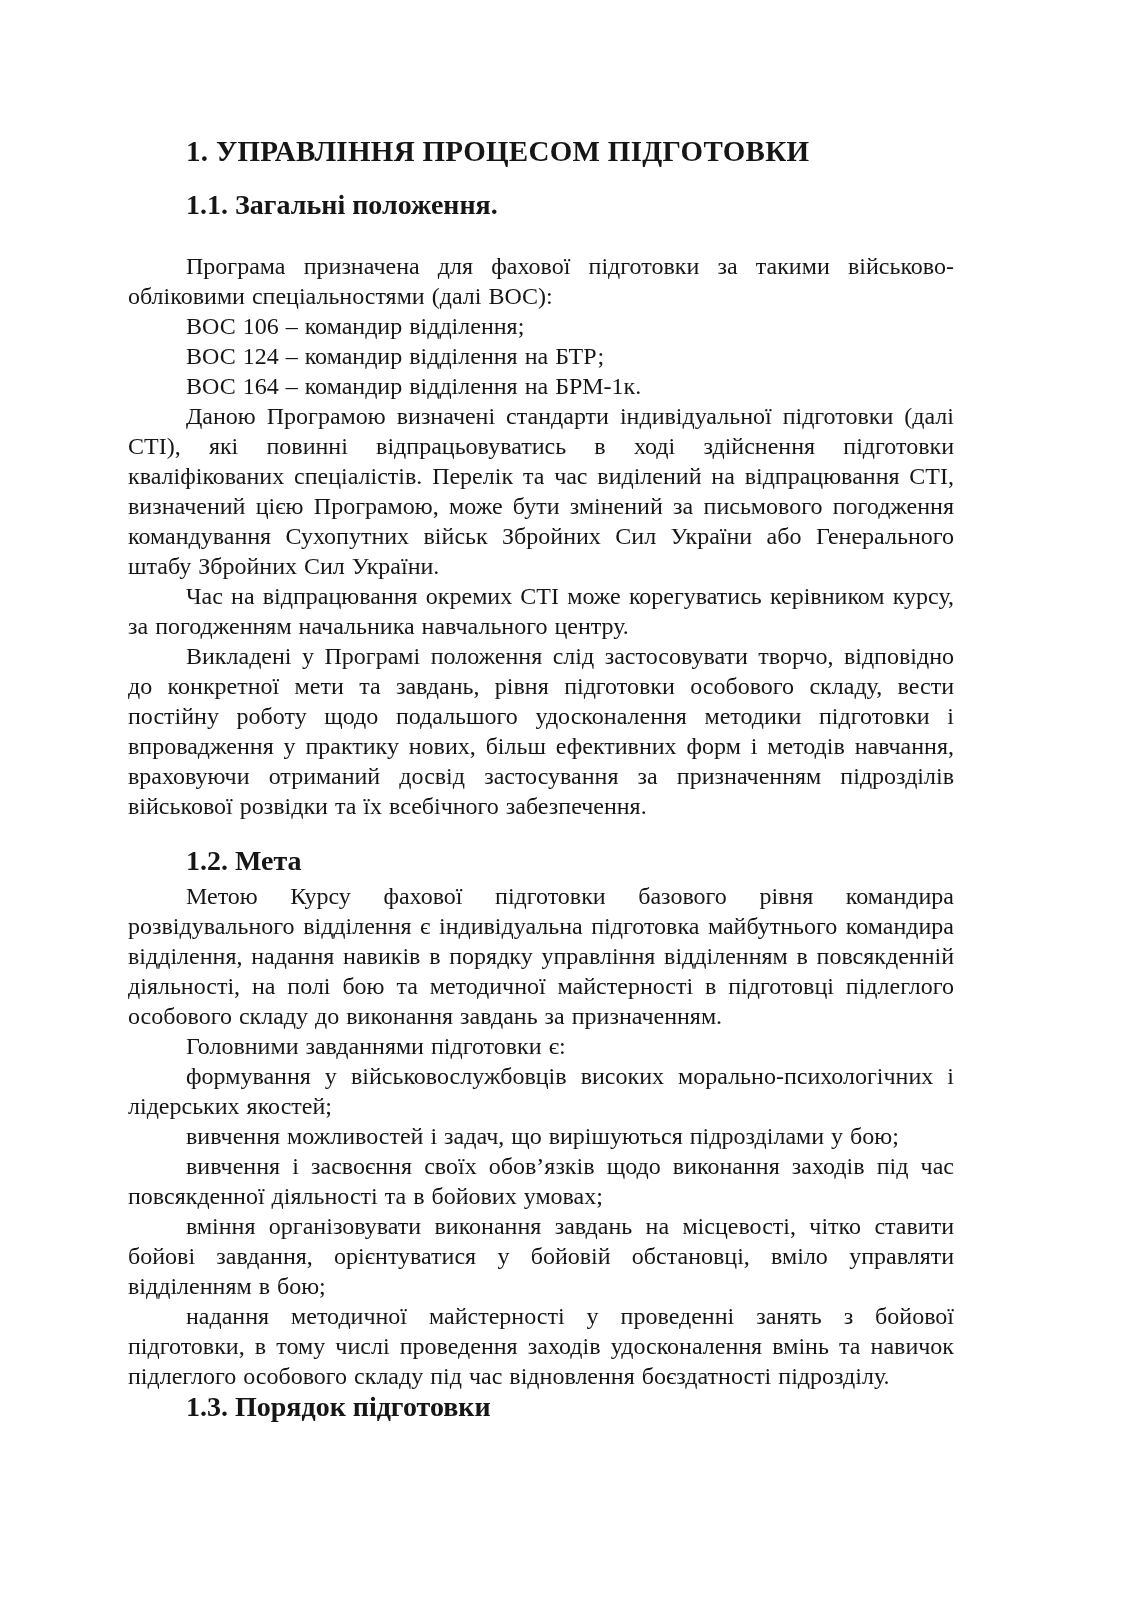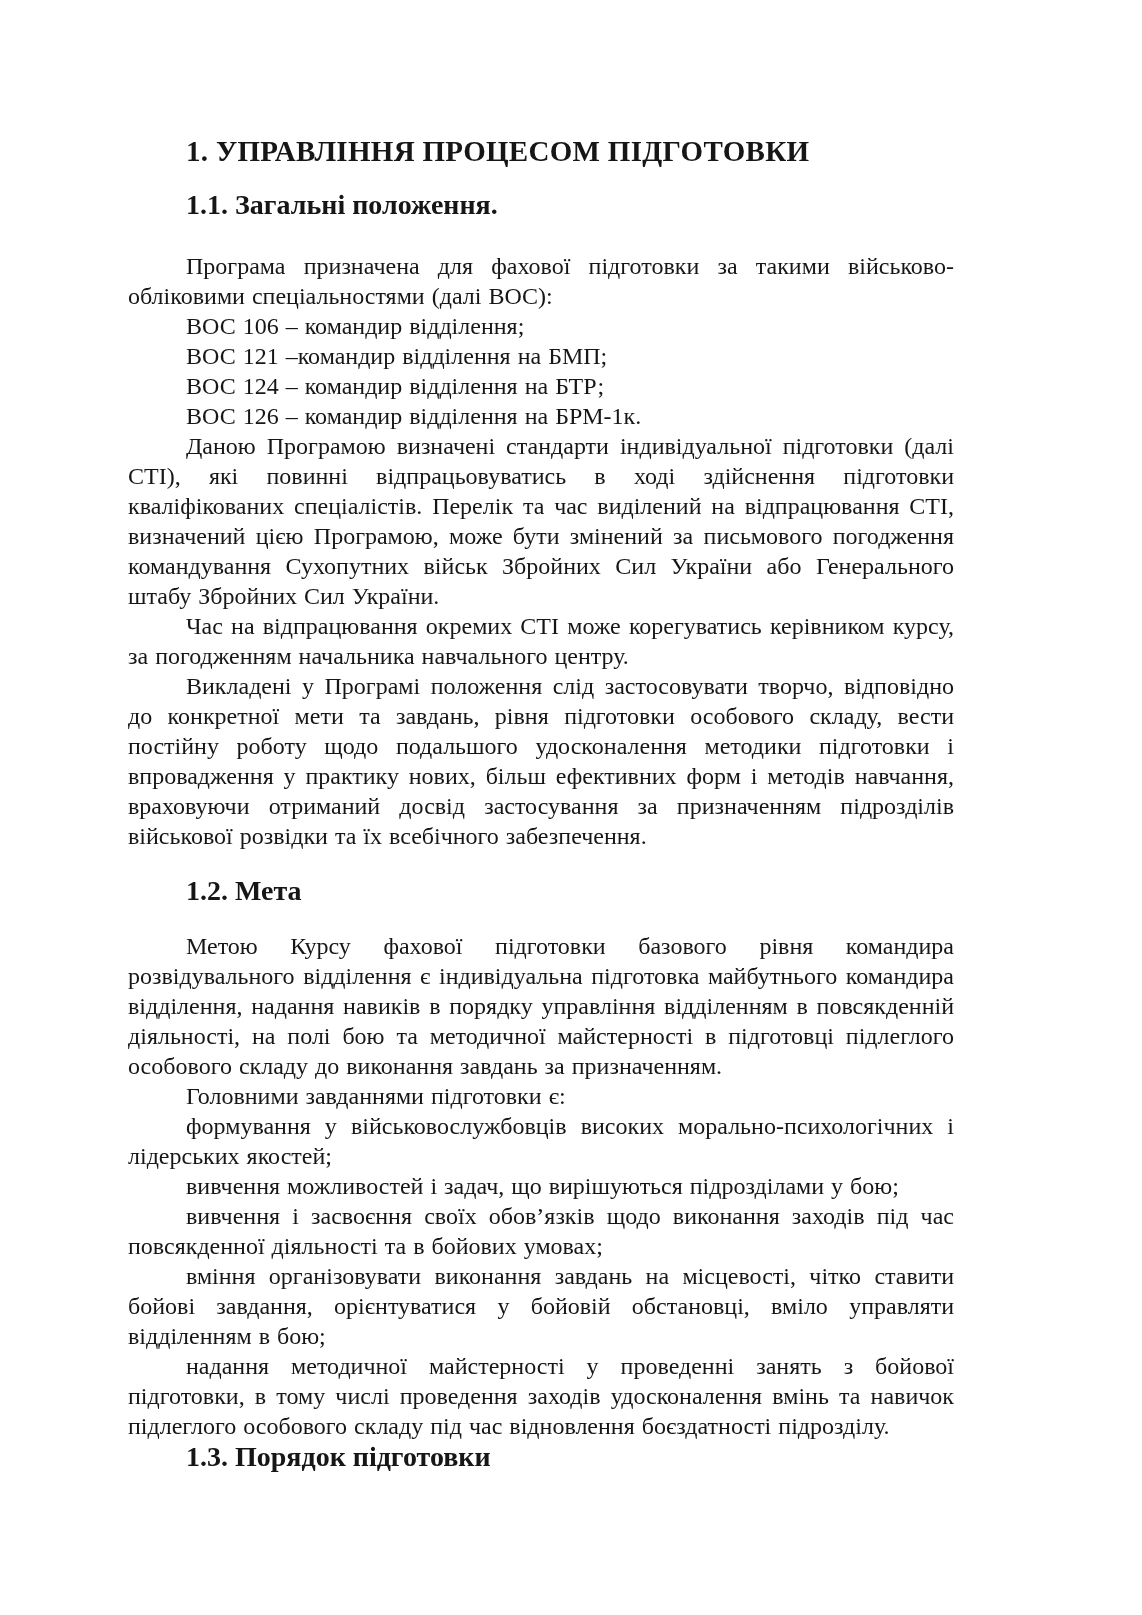--- a/index.html
+++ b/index.html
@@ -32,21 +32,21 @@
     letter-spacing: 0.3px;
   }
   .sec-heading {
     font-size: 28px;
     line-height: 32px;
     font-weight: bold;
     margin: 0;
     text-indent: 58px;
   }
   .sec-heading.h-11 { margin-top: 22px; margin-bottom: 30px; }
-  .sec-heading.h-12 { margin-top: 24px; margin-bottom: 24px; }
+  .sec-heading.h-12 { margin-top: 24px; margin-bottom: 4px; }
   .sec-heading.h-13 { margin-top: 0; }
   .para {
     font-size: 24px;
     line-height: 30px;
     margin: 0;
     text-indent: 58px;
     text-align: justify;
     word-spacing: 1px;
   }
   .page-number {
@@ -60,23 +60,22 @@
 <body>
 
 <div class="page">
 
   <h1 class="doc-title">1. УПРАВЛІННЯ ПРОЦЕСОМ ПІДГОТОВКИ</h1>
 
   <section>
     <h2 class="sec-heading h-11">1.1. Загальні положення.</h2>
     <p class="para">Програма призначена для фахової підготовки за такими військово-обліковими спеціальностями (далі ВОС):</p>
     <p class="para">ВОС 106 – командир відділення;</p>
-    <p class="para">ВОС 121 –командир відділення на БМП;</p>
     <p class="para">ВОС 124 – командир відділення на БТР;</p>
-    <p class="para">ВОС 126 – командир відділення на БРМ-1к.</p>
+    <p class="para">ВОС 164 – командир відділення на БРМ-1к.</p>
     <p class="para">Даною Програмою визначені стандарти індивідуальної підготовки (далі СТІ), які повинні відпрацьовуватись в ході здійснення підготовки кваліфікованих спеціалістів. Перелік та час виділений на відпрацювання СТІ, визначений цією Програмою, може бути змінений за письмового погодження командування Сухопутних військ Збройних Сил України або Генерального штабу Збройних Сил України.</p>
     <p class="para">Час на відпрацювання окремих СТІ може корегуватись керівником курсу, за погодженням начальника навчального центру.</p>
     <p class="para">Викладені у Програмі положення слід застосовувати творчо, відповідно до конкретної мети та завдань, рівня підготовки особового складу, вести постійну роботу щодо подальшого удосконалення методики підготовки і впровадження у практику нових, більш ефективних форм і методів навчання, враховуючи отриманий досвід застосування за призначенням підрозділів військової розвідки та їх всебічного забезпечення.</p>
   </section>
 
   <section>
     <h2 class="sec-heading h-12">1.2. Мета</h2>
     <p class="para">Метою Курсу фахової підготовки базового рівня командира розвідувального відділення є індивідуальна підготовка майбутнього командира відділення, надання навиків в порядку управління відділенням в повсякденній діяльності, на полі бою та методичної майстерності в підготовці підлеглого особового складу до виконання завдань за призначенням.</p>
     <p class="para">Головними завданнями підготовки є:</p>
     <p class="para">формування у військовослужбовців високих морально-психологічних і лідерських якостей;</p>

